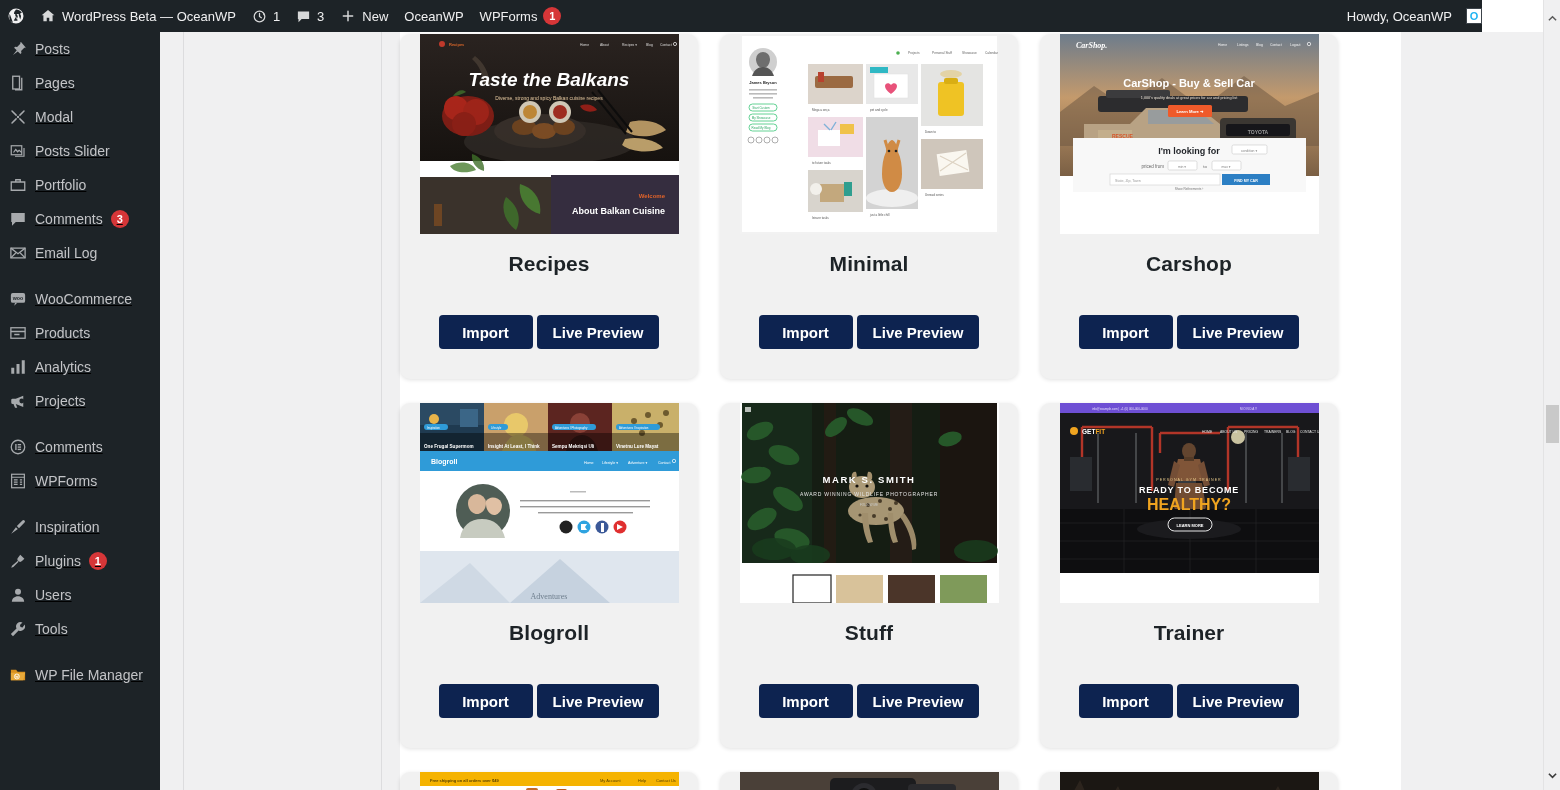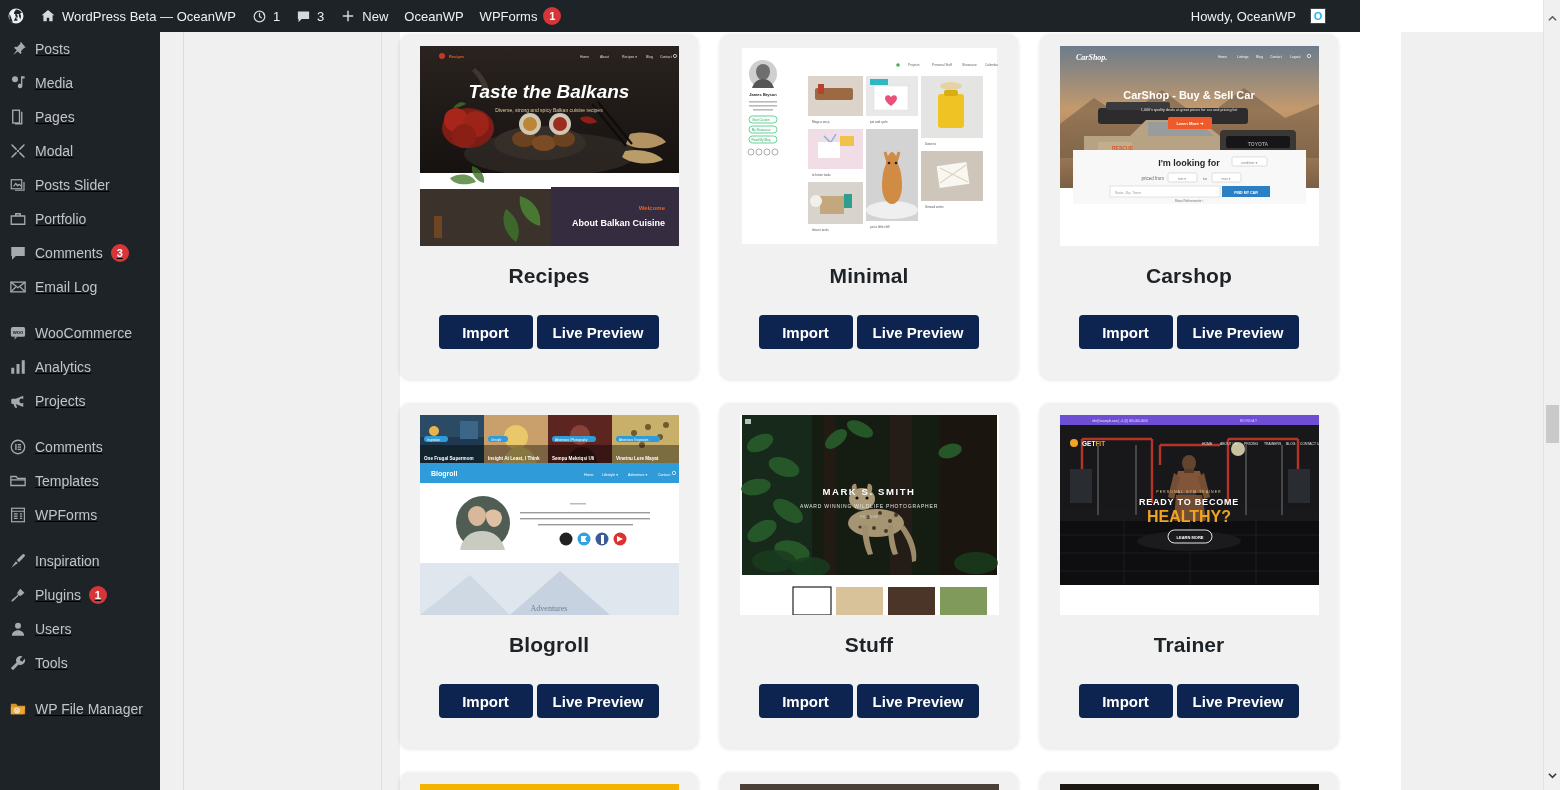--- a/index.html
+++ b/index.html
@@ -8,36 +8,36 @@
     margin: 0; padding: 0;
     width: 1560px; height: 790px;
     overflow: hidden;
     background: #ffffff;
     font-family: "Liberation Sans", "DejaVu Sans", sans-serif;
   }
 
   
   #adminbar {
     position: absolute; top: 0; left: 0;
-    width: 1360px; height: 32px;
+    width: 1482px; height: 32px;
     background: #1d2327;
     color: #f0f0f1;
     display: flex; align-items: center;
     font-size: 13px;
     z-index: 50;
   }
   .ab-item {
     display: flex; align-items: center; gap: 6px;
     height: 32px; padding: 0 8px;
     color: #f0f0f1; text-decoration: none;
     white-space: nowrap;
   }
   .ab-item:first-child { padding-left: 7px; padding-right: 7px; }
   .ab-spacer { flex: 1 1 auto; }
-  .ab-right { display:flex; align-items:flex-end; padding-right: 34px; }
+  .ab-right { display:flex; align-items:flex-end; }
   .ab-logo svg { display:block; }
   .ab-icon { display: inline-flex; align-items: center; justify-content: center; }
   .ab-count {
     display: inline-flex; align-items: center; justify-content: center;
     min-width: 18px; height: 18px; padding: 0 5px;
     border-radius: 9px;
     background: #d63638; color: #fff;
     font-size: 11px; font-weight: 600;
     line-height: 1;
   }
@@ -126,21 +126,20 @@
     align-items: center;
     padding: 0;
   }
   .demo-card.row-1 { height: 345px; }
   .demo-card.row-2 { height: 345px; }
   .demo-card.row-3 { height: 345px; }
 
   .thumb {
     width: 259px;
     height: 200px;
-    margin-top: 12px;
     background: #ffffff;
     overflow: hidden;
     position: relative;
     flex: 0 0 auto;
   }
   .thumb > svg { display: block; }
 
   .demo-title {
     margin-top: 18px;
     font-size: 21px;
@@ -262,29 +261,20 @@
     <a class="menu-item">
       <span class="mi-icon">
         <svg width="18" height="18" viewBox="0 0 24 24" fill="currentColor">
           <path d="M16 2.5 14.6 4l.8.8-4.6 4.6-2.6-.5-1.4 1.4 3.5 3.5-4.9 6.3 6.3-4.9 3.5 3.5 1.4-1.4-.5-2.6 4.6-4.6.8.8L22 9.5z"></path>
         </svg>
       </span>
       <span class="mi-label">Posts</span>
     </a>
     <a class="menu-item">
       <span class="mi-icon">
-        <svg width="18" height="18" viewBox="0 0 24 24" fill="currentColor">
-          <circle cx="8" cy="7" r="4"></circle>
-          <path d="M14 3h2v10.2a3 3 0 1 0 1.8 2.8V6h3V3z"></path>
-        </svg>
-      </span>
-      <span class="mi-label">Media</span>
-    </a>
-    <a class="menu-item">
-      <span class="mi-icon">
         <svg width="18" height="18" viewBox="0 0 24 24" fill="none" stroke="currentColor" stroke-width="1.8">
           <rect x="5" y="3" width="9" height="17"></rect>
           <path d="M17 5v16h-9"></path>
         </svg>
       </span>
       <span class="mi-label">Pages</span>
     </a>
     <a class="menu-item">
       <span class="mi-icon">
         <svg width="18" height="18" viewBox="0 0 24 24" fill="none" stroke="currentColor" stroke-width="2" stroke-linecap="round">
@@ -334,20 +324,29 @@
     <div class="menu-sep"></div>
     <a class="menu-item">
       <span class="mi-icon">
         <svg width="18" height="18" viewBox="0 0 24 24">
           <rect x="2.5" y="4" width="19" height="13" rx="2.5" fill="currentColor"></rect>
           <path d="M8 17l-1 4 4-4z" fill="currentColor"></path>
           <text x="12" y="13" font-size="7" font-family="Liberation Sans, sans-serif" font-weight="700" text-anchor="middle" fill="#1d2327">woo</text>
         </svg>
       </span>
       <span class="mi-label">WooCommerce</span>
+    </a>
+    <a class="menu-item">
+      <span class="mi-icon">
+        <svg width="18" height="18" viewBox="0 0 24 24" fill="none" stroke="currentColor" stroke-width="1.7">
+          <rect x="2.5" y="5" width="19" height="14"></rect>
+          <path d="M2.5 10h19M7 14h7"></path>
+        </svg>
+      </span>
+      <span class="mi-label">Products</span>
     </a>
     <a class="menu-item">
       <span class="mi-icon">
         <svg width="18" height="18" viewBox="0 0 24 24" fill="currentColor">
           <rect x="3" y="13" width="4" height="8"></rect>
           <rect x="10" y="8" width="4" height="13"></rect>
           <rect x="17" y="3" width="4" height="18"></rect>
         </svg>
       </span>
       <span class="mi-label">Analytics</span>
@@ -366,29 +365,20 @@
       <span class="mi-icon">
         <svg width="18" height="18" viewBox="0 0 24 24" fill="none" stroke="currentColor" stroke-width="1.7">
           <circle cx="12" cy="12" r="9"></circle>
           <rect x="8.3" y="8" width="1.8" height="8" fill="currentColor" stroke="none"></rect>
           <rect x="11.6" y="8" width="4.5" height="1.8" fill="currentColor" stroke="none"></rect>
           <rect x="11.6" y="11.2" width="4.5" height="1.8" fill="currentColor" stroke="none"></rect>
           <rect x="11.6" y="14.3" width="4.5" height="1.8" fill="currentColor" stroke="none"></rect>
         </svg>
       </span>
       <span class="mi-label">Comments</span>
-    </a>
-    <a class="menu-item">
-      <span class="mi-icon">
-        <svg width="18" height="18" viewBox="0 0 24 24" fill="none" stroke="currentColor" stroke-width="1.7">
-          <path d="M2.5 18V6h7l2 2.5h10V18z"></path>
-          <path d="M2.5 10.5h19"></path>
-        </svg>
-      </span>
-      <span class="mi-label">Templates</span>
     </a>
     <a class="menu-item">
       <span class="mi-icon">
         <svg width="18" height="18" viewBox="0 0 24 24" fill="none" stroke="currentColor" stroke-width="1.6">
           <rect x="3.5" y="3" width="17" height="18"></rect>
           <path d="M3.5 7h17M6.5 10.5h5M6.5 13.5h5M6.5 16.5h5M14.5 10.5h3M14.5 13.5h3M14.5 16.5h3"></path>
         </svg>
       </span>
       <span class="mi-label">WPForms</span>
     </a>

